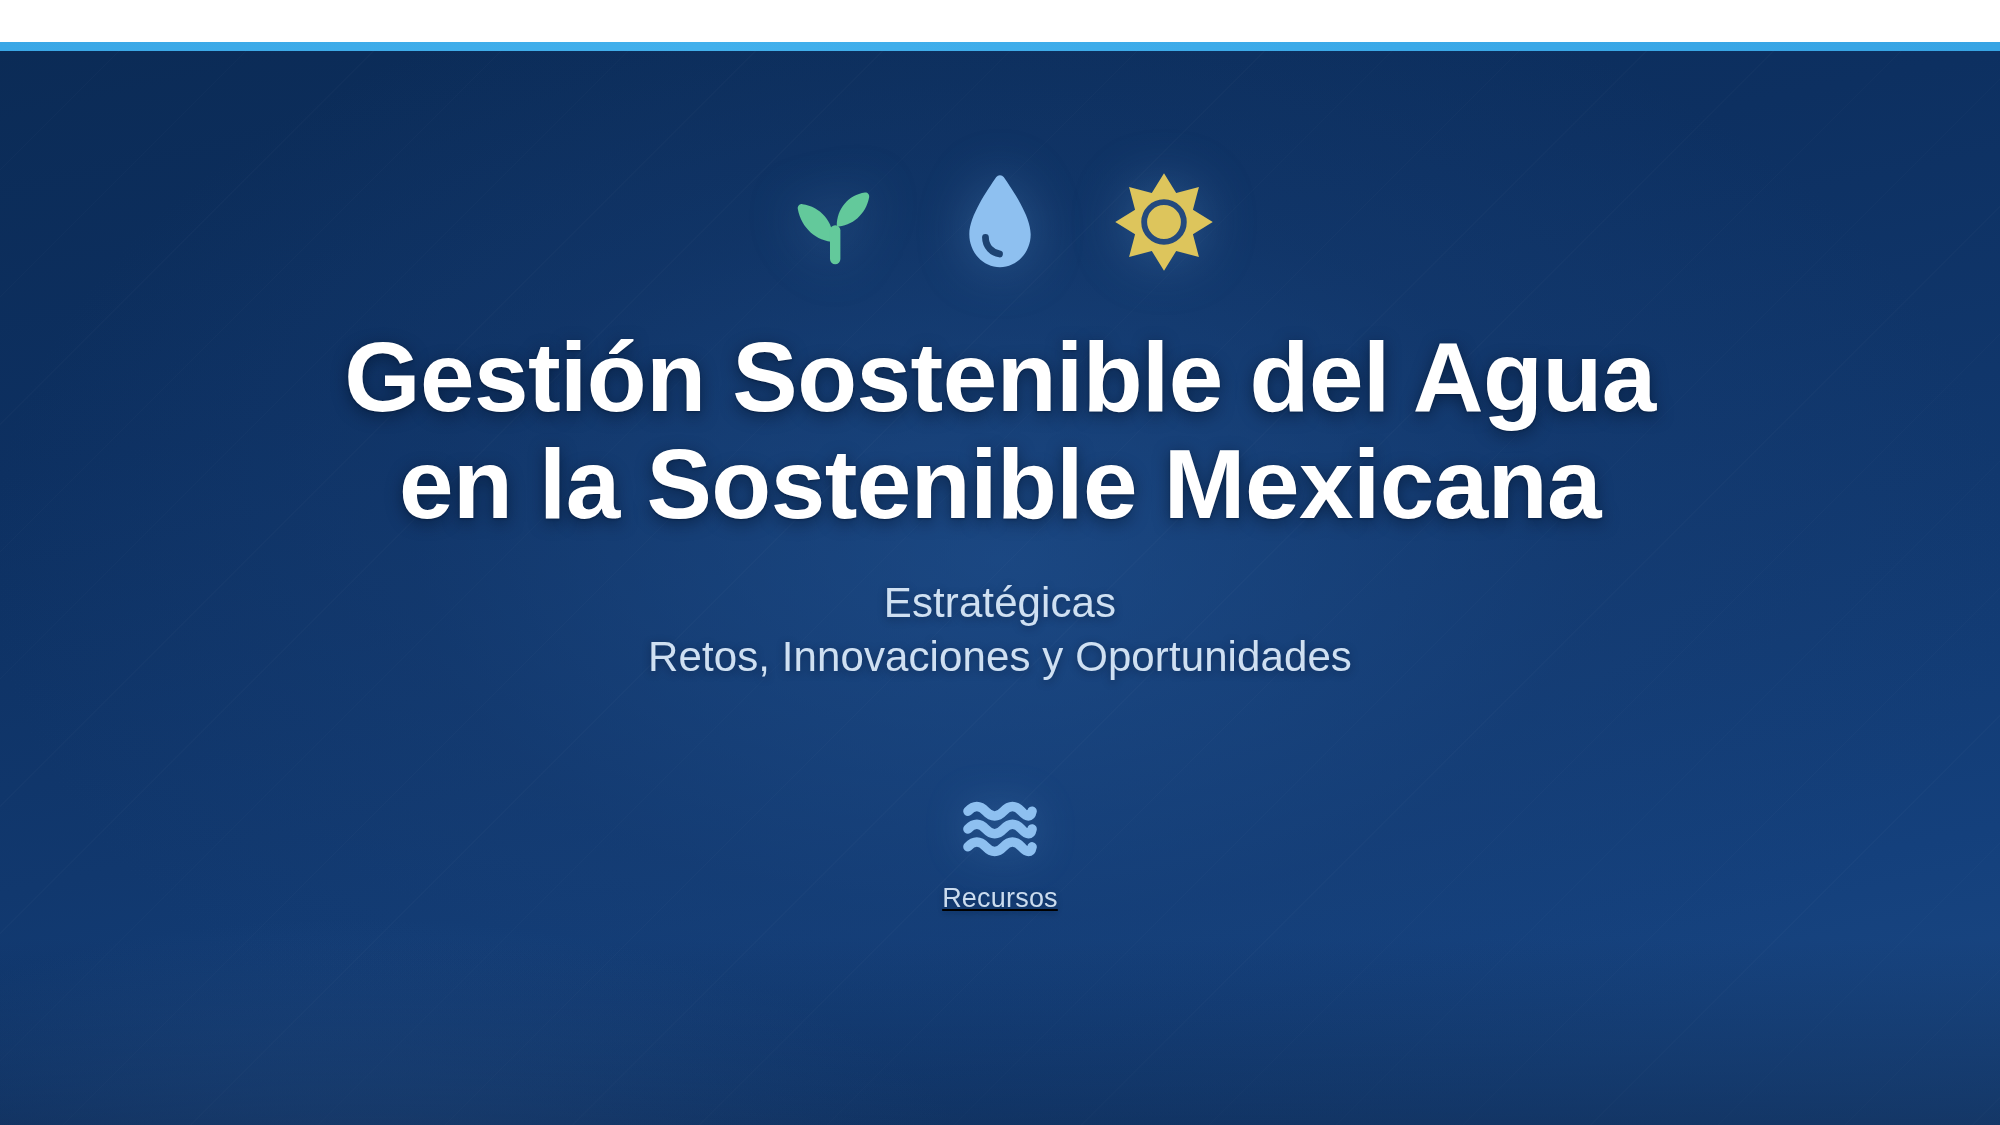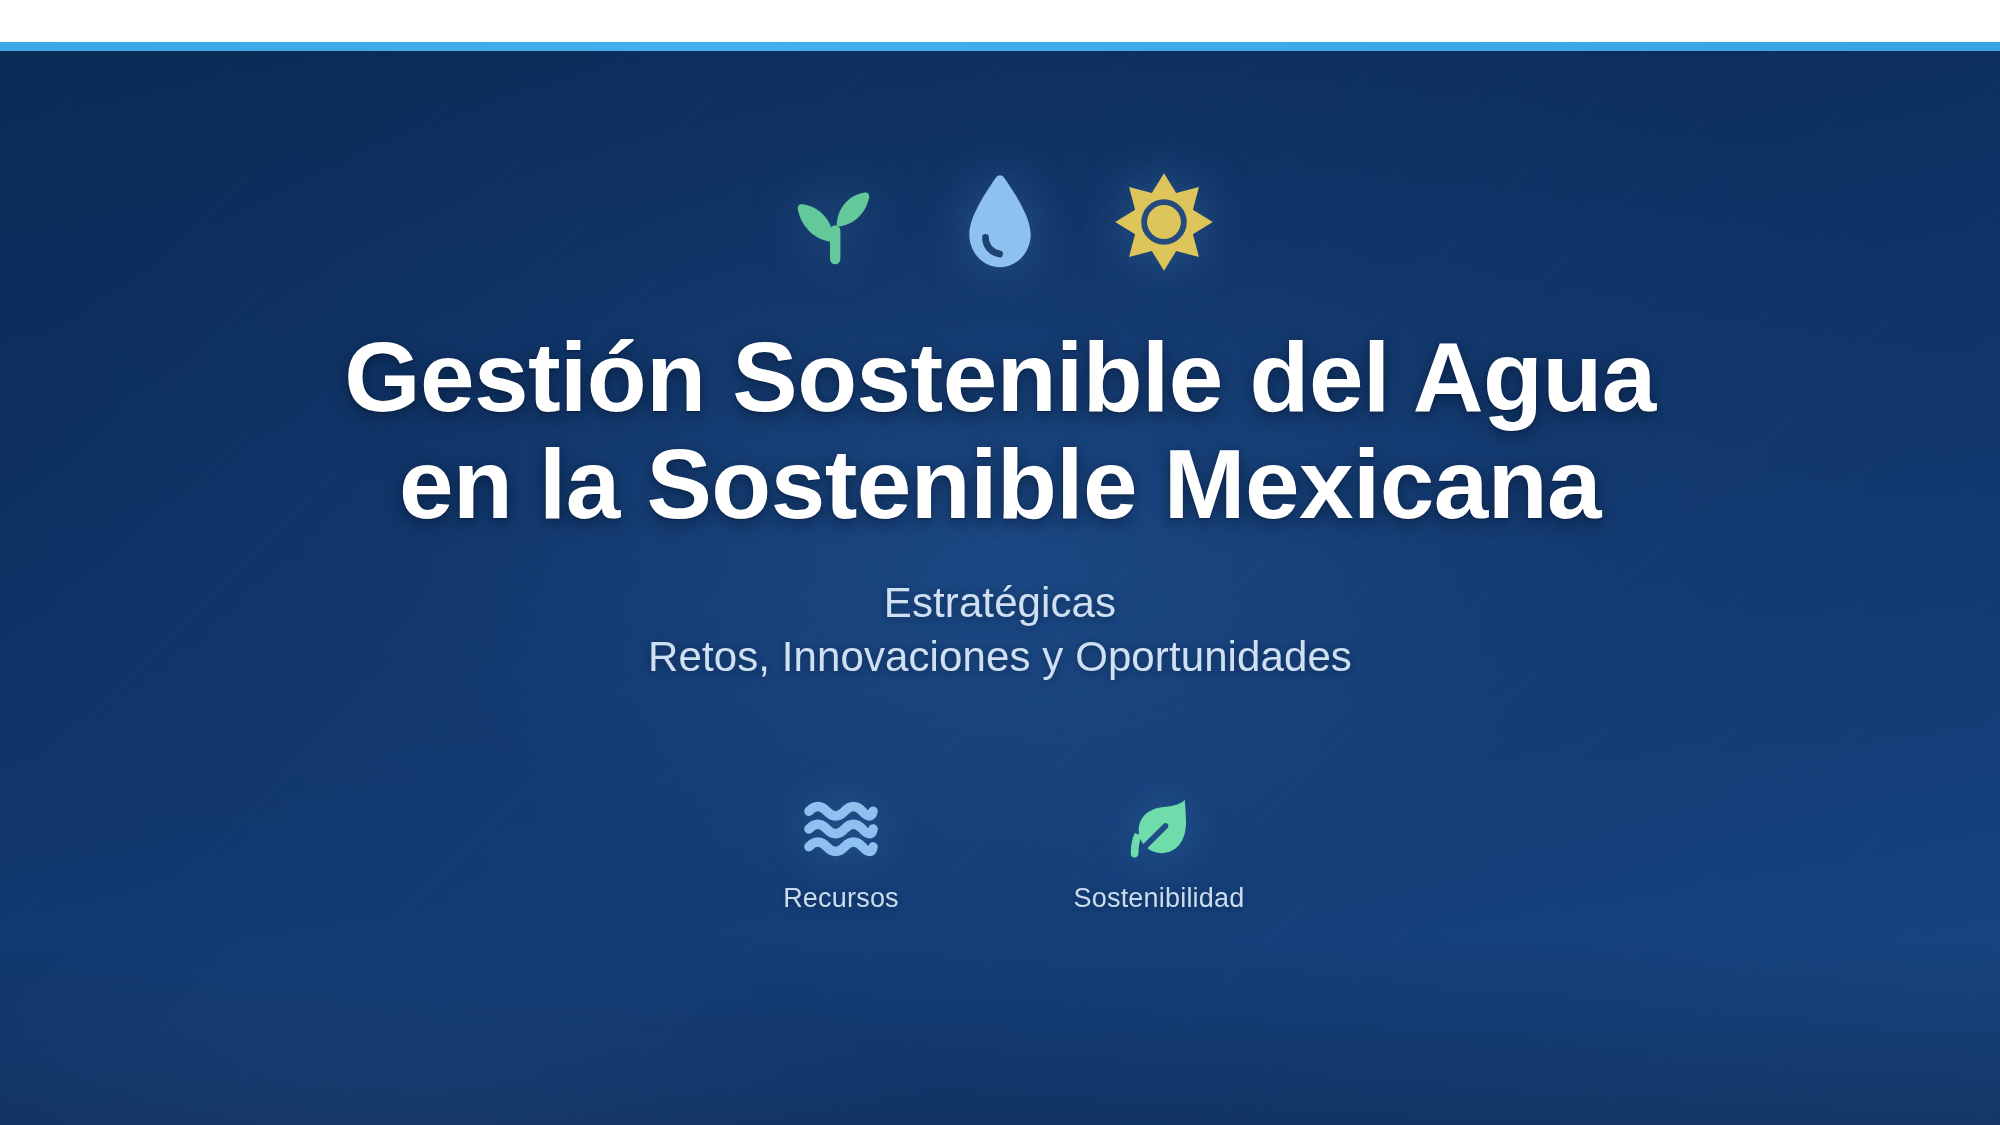--- a/index.html
+++ b/index.html
@@ -116,20 +116,21 @@
   }
   .subtitle .line { display:block; }
 
   
   .features {
     margin-top:108px;
     display:flex;
     align-items:flex-start;
     justify-content:flex-end;
     gap:118px;
+    text-decoration:underline;
   }
   .feature {
     width:200px;
     display:flex;
     flex-direction:column;
     align-items:center;
   }
   .feature-icon {
     height:72px;
     display:flex; align-items:center; justify-content:center;
@@ -200,27 +201,18 @@
             <g fill="none" stroke="#8ec0f0" stroke-width="8" stroke-linecap="round">
               <path d="M5 11 Q12.5 3 20 11 T35 11 T50 11 T59 11"></path>
               <path d="M5 26 Q12.5 18 20 26 T35 26 T50 26 T59 26"></path>
               <path d="M5 41 Q12.5 33 20 41 T35 41 T50 41 T59 41"></path>
             </g>
           </svg>
         </span>
         <span class="feature-label">Recursos</span>
       </div>
 
-      <div class="feature">
-        <span class="feature-icon">
-          <svg width="72" height="70" viewBox="0 0 64 62" aria-hidden="true">
-            <path fill="#6fdcab" d="M55 5c-5 5-11 5.5-19.5 6.5C23 13 14 20 14 32.5c0 5 1.6 8.9 4 11.8L36 26.5c1-1 2.6-1 3.6 0s1 2.6 0 3.6L21.6 48.2C25 51 29.6 52.5 34 52.5c13 0 22-10.5 22-27 0-10-1-16.5-1-20.5z"></path>
-            <path fill="#6fdcab" d="M10.5 34.5c-2.6 5.2-3.6 11.6-3.6 18.5 0 1.9 1.5 3.4 3.4 3.4s3.4-1.5 3.4-3.4c0-6.6 1-11.8 3.2-16.1l-6.4-2.4z"></path>
-          </svg>
-        </span>
-        <span class="feature-label">Sostenibilidad</span>
-      </div>
 
 
     </div>
 
   </div>
 </div>
 
 </body></html>

